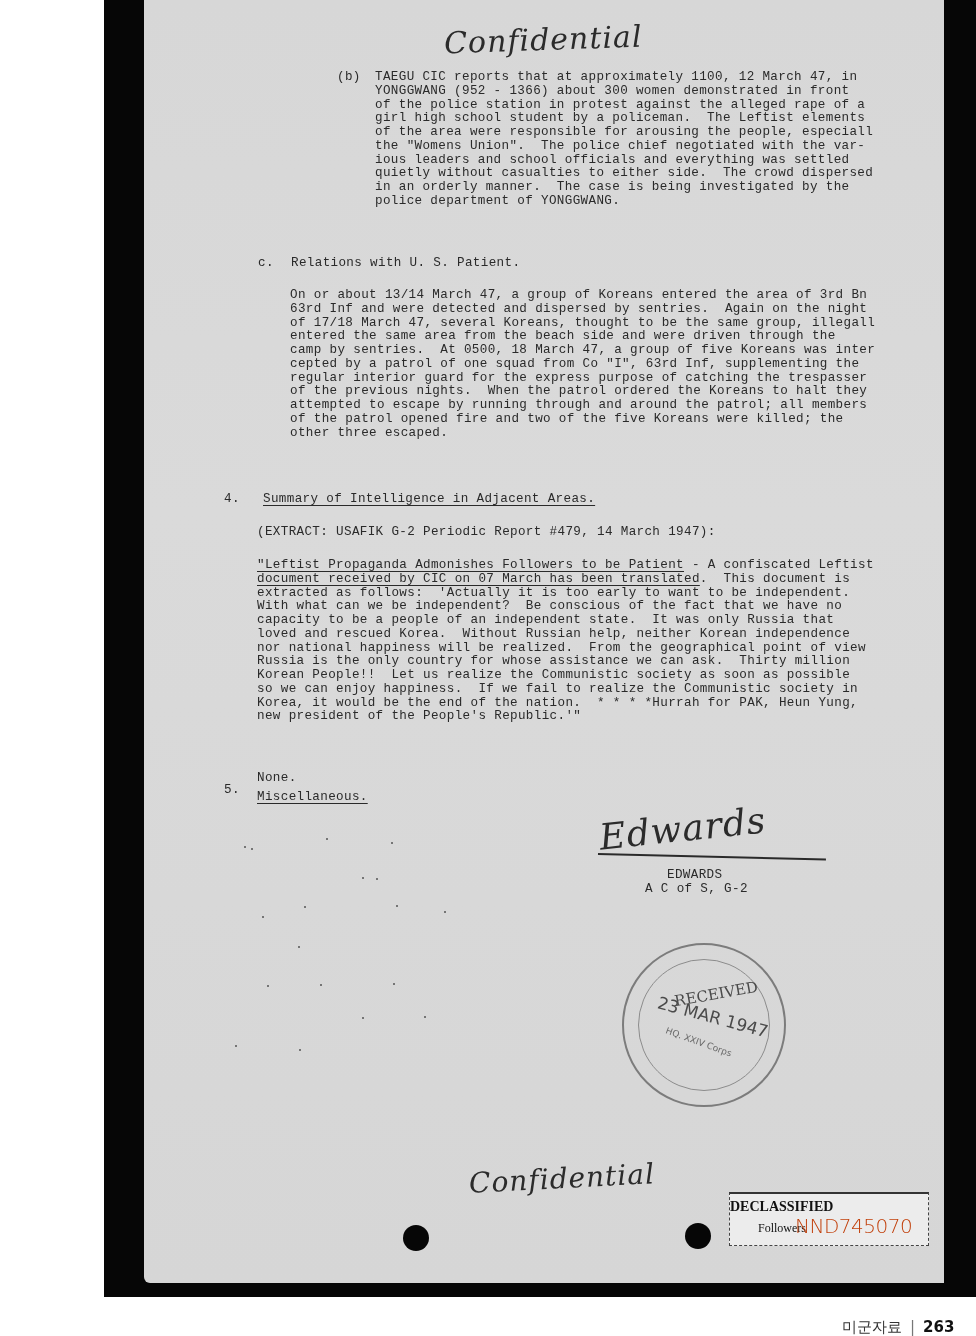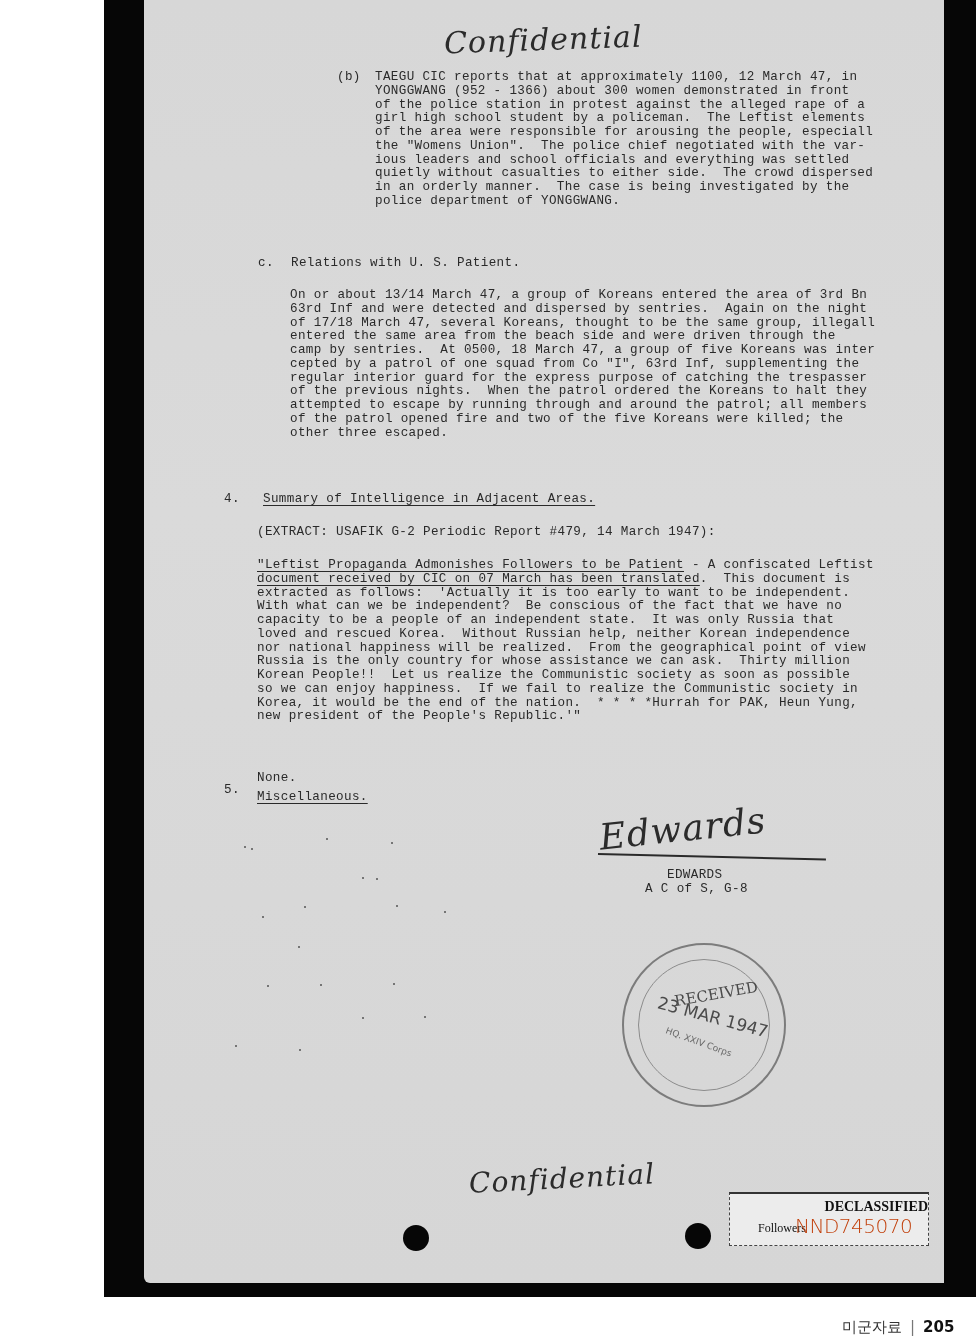--- a/index.html
+++ b/index.html
@@ -42,21 +42,21 @@
     .stamp .t1 { position: absolute; left: 50px; top: 40px; font-family: "DejaVu Serif", serif; font-size: 15px; transform: rotate(-10deg); color: #4a4a4a; }
     .stamp .t2 { position: absolute; left: 32px; top: 62px; font-family: "DejaVu Sans", sans-serif; font-size: 17px; transform: rotate(15deg); color: #4a4a4a; white-space: nowrap; }
     .stamp .t3 { position: absolute; left: 40px; top: 92px; font-family: "DejaVu Sans", sans-serif; font-size: 9px; transform: rotate(20deg); color: #6a6a6a; white-space: nowrap; }
 
     .hole { position: absolute; width: 26px; height: 26px; border-radius: 50%; background: #060606; }
 
     .declass {
       position: absolute; left: 585px; top: 1192px; width: 200px; height: 54px;
       border: 1px dashed #444; border-top: 2px solid #333; background: #ececec; box-sizing: border-box;
     }
-    .declass .title { position: absolute; left: 0; width: 100%; top: 5px; text-align: right; font-family: "Liberation Serif", serif; font-weight: bold; font-size: 14px; color: #111; }
+    .declass .title { position: absolute; left: 0; width: 100%; top: 5px; text-align: left; font-family: "Liberation Serif", serif; font-weight: bold; font-size: 14px; color: #111; }
     .declass .auth { position: absolute; left: 28px; top: 27px; font-family: "Liberation Serif", serif; font-size: 12px; color: #111; }
     .declass .authval { position: absolute; left: 65px; top: 20px; font-family: "DejaVu Sans", sans-serif; font-size: 20px; color: #c2410c; letter-spacing: -0.5px; font-weight: 300; }
 
     .dots span { position: absolute; width: 2px; height: 2px; background: #555; border-radius: 50%; }
 
     .footer {
       position: absolute; left: 842px; top: 1318px; font-family: "DejaVu Sans", sans-serif; font-size: 15px; color: #333; white-space: nowrap;
     }
     .footer .sep { margin: 0 8px; color: #777; }
     .footer .pg { font-weight: bold; color: #111; }
@@ -82,21 +82,21 @@
   <div class="tw" style="left:113px; top:526px;">(EXTRACT: USAFIK G-2 Periodic Report #479, 14 March 1947):</div>
   <div class="tw" style="left:113px; top:559px;"><div><span class="u">"Leftist Propaganda Admonishes Followers to be Patient</span><span> - A confiscated Leftist</span></div><div><span class="u">document received by CIC on 07 March has been translated</span><span>.  This document is</span></div><div>extracted as follows:  'Actually it is too early to want to be independent.</div><div>With what can we be independent?  Be conscious of the fact that we have no</div><div>capacity to be a people of an independent state.  It was only Russia that</div><div>loved and rescued Korea.  Without Russian help, neither Korean independence</div><div>nor national happiness will be realized.  From the geographical point of view</div><div>Russia is the only country for whose assistance we can ask.  Thirty million</div><div>Korean People!!  Let us realize the Communistic society as soon as possible</div><div>so we can enjoy happiness.  If we fail to realize the Communistic society in</div><div>Korea, it would be the end of the nation.  * * * *Hurrah for PAK, Heun Yung,</div><div>new president of the People's Republic.'"</div></div>
 
   <div class="tw" style="left:80px; top:784px;">5.</div>
   <div class="tw u" style="left:113px; top:744px;margin-top:47px;">Miscellaneous.</div>
   <div class="tw" style="left:113px; top:772px;">None.</div>
 
   <div class="script sig">Edwards</div>
   <div class="sigline"></div>
   <div class="tw" style="left:523px; top:869px;">EDWARDS</div>
-  <div class="tw" style="left:501px; top:883px;">A C of S, G-8</div>
+  <div class="tw" style="left:501px; top:883px;">A C of S, G-2</div>
 
   <div class="stamp">
     <div class="inner"></div>
     <div class="t1">RECEIVED</div>
     <div class="t2">23 MAR 1947</div>
     <div class="t3">HQ. XXIV Corps</div>
   </div>
 
   <div class="dots">
     <span style="left:100px;top:846px"></span>
@@ -125,14 +125,14 @@
   <div class="hole" style="left:541px; top:1223px;"></div>
 
   <div class="declass">
     <div class="title">DECLASSIFIED</div>
     <div class="auth">Followers</div>
     <div class="authval">NND745070</div>
   </div>
 </div>
 
 <div class="footer">
-  <span>미군자료</span><span class="sep">|</span><span class="pg">205</span>
+  <span>미군자료</span><span class="sep">|</span><span class="pg">263</span>
 </div>
 
 </body></html>

